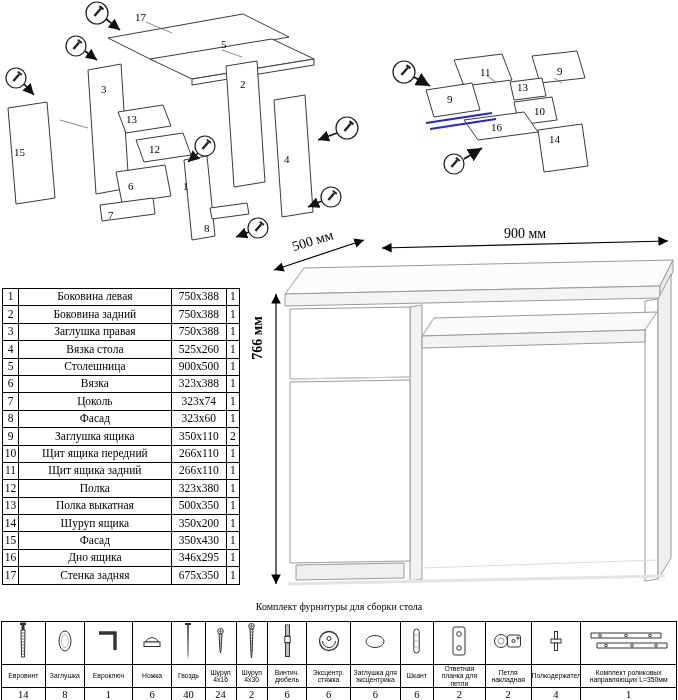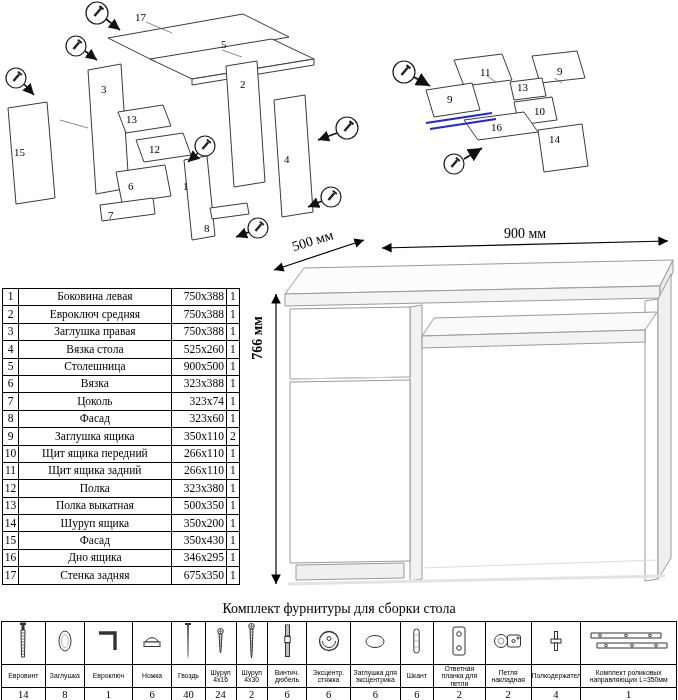--- a/index.html
+++ b/index.html
@@ -12,24 +12,24 @@
   .panel{fill:#fff;stroke:#3a3a3a;stroke-width:1}
   .thin{stroke:#555;stroke-width:.7;fill:none}
   .mag{fill:#fff;stroke:#1c1c1c;stroke-width:1.2}
   .blue{stroke:#2424d8;stroke-width:2;fill:none}
 
   table.parts{position:absolute;left:2px;top:288px;width:238px;border-collapse:collapse;table-layout:fixed}
   table.parts td{border:1px solid #000;font-size:11.5px;height:16.4px;padding:0 2px;
                  white-space:nowrap;overflow:hidden;line-height:1}
   table.parts td.num{width:15px;text-align:center;padding:0}
   table.parts td.name{width:147px;text-align:center}
-  table.parts td.size{width:50px;text-align:right}
+  table.parts td.size{width:50px;text-align:center}
   table.parts td.qty{width:12px;text-align:center;padding:0}
 
-  #hw-title{position:absolute;left:0;top:601px;width:678px;text-align:center;font-size:14px}
+  #hw-title{position:absolute;left:0;top:601px;width:678px;text-align:center;font-size:10px}
   table.hw{position:absolute;left:1px;top:621px;width:676px;border-collapse:collapse;table-layout:fixed}
   table.hw td{border:1px solid #000;text-align:center;vertical-align:middle;padding:0;overflow:hidden}
   table.hw td.icon-cell{height:42px}
   table.hw td.label-cell{font-size:6.8px;line-height:1.08;height:17px;font-family:"Liberation Sans",sans-serif}
   table.hw td.qty-cell{font-size:10.5px;height:13px}
 </style>
 </head>
 <body>
 
 <div id="sheet">
@@ -222,21 +222,21 @@
   <table class="parts">
     <tbody id="parts-body">
         <tr>
           <td class="num">1</td>
           <td class="name">Боковина левая</td>
           <td class="size">750x388</td>
           <td class="qty">1</td>
         </tr>
         <tr>
           <td class="num">2</td>
-          <td class="name">Евроключ средняя</td>
+          <td class="name">Боковина задний</td>
           <td class="size">750x388</td>
           <td class="qty">1</td>
         </tr>
         <tr>
           <td class="num">3</td>
           <td class="name">Заглушка правая</td>
           <td class="size">750x388</td>
           <td class="qty">1</td>
         </tr>
         <tr>

